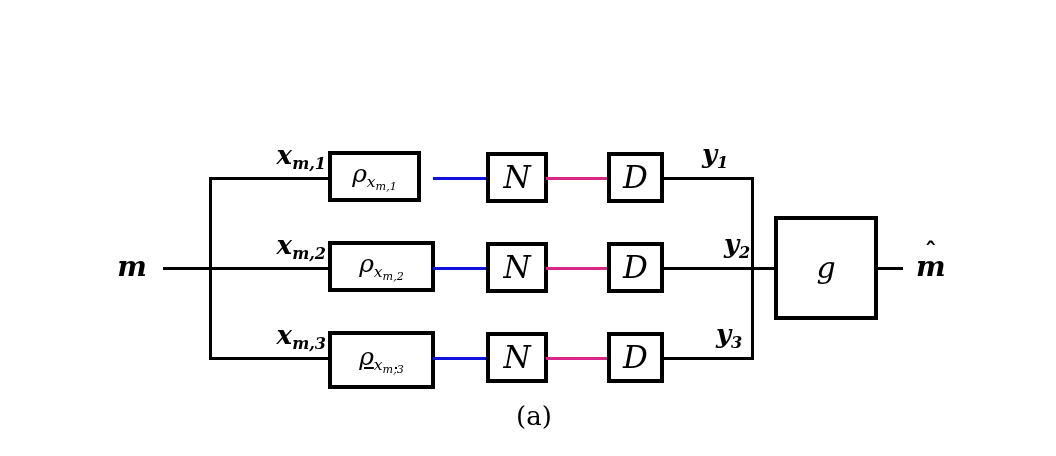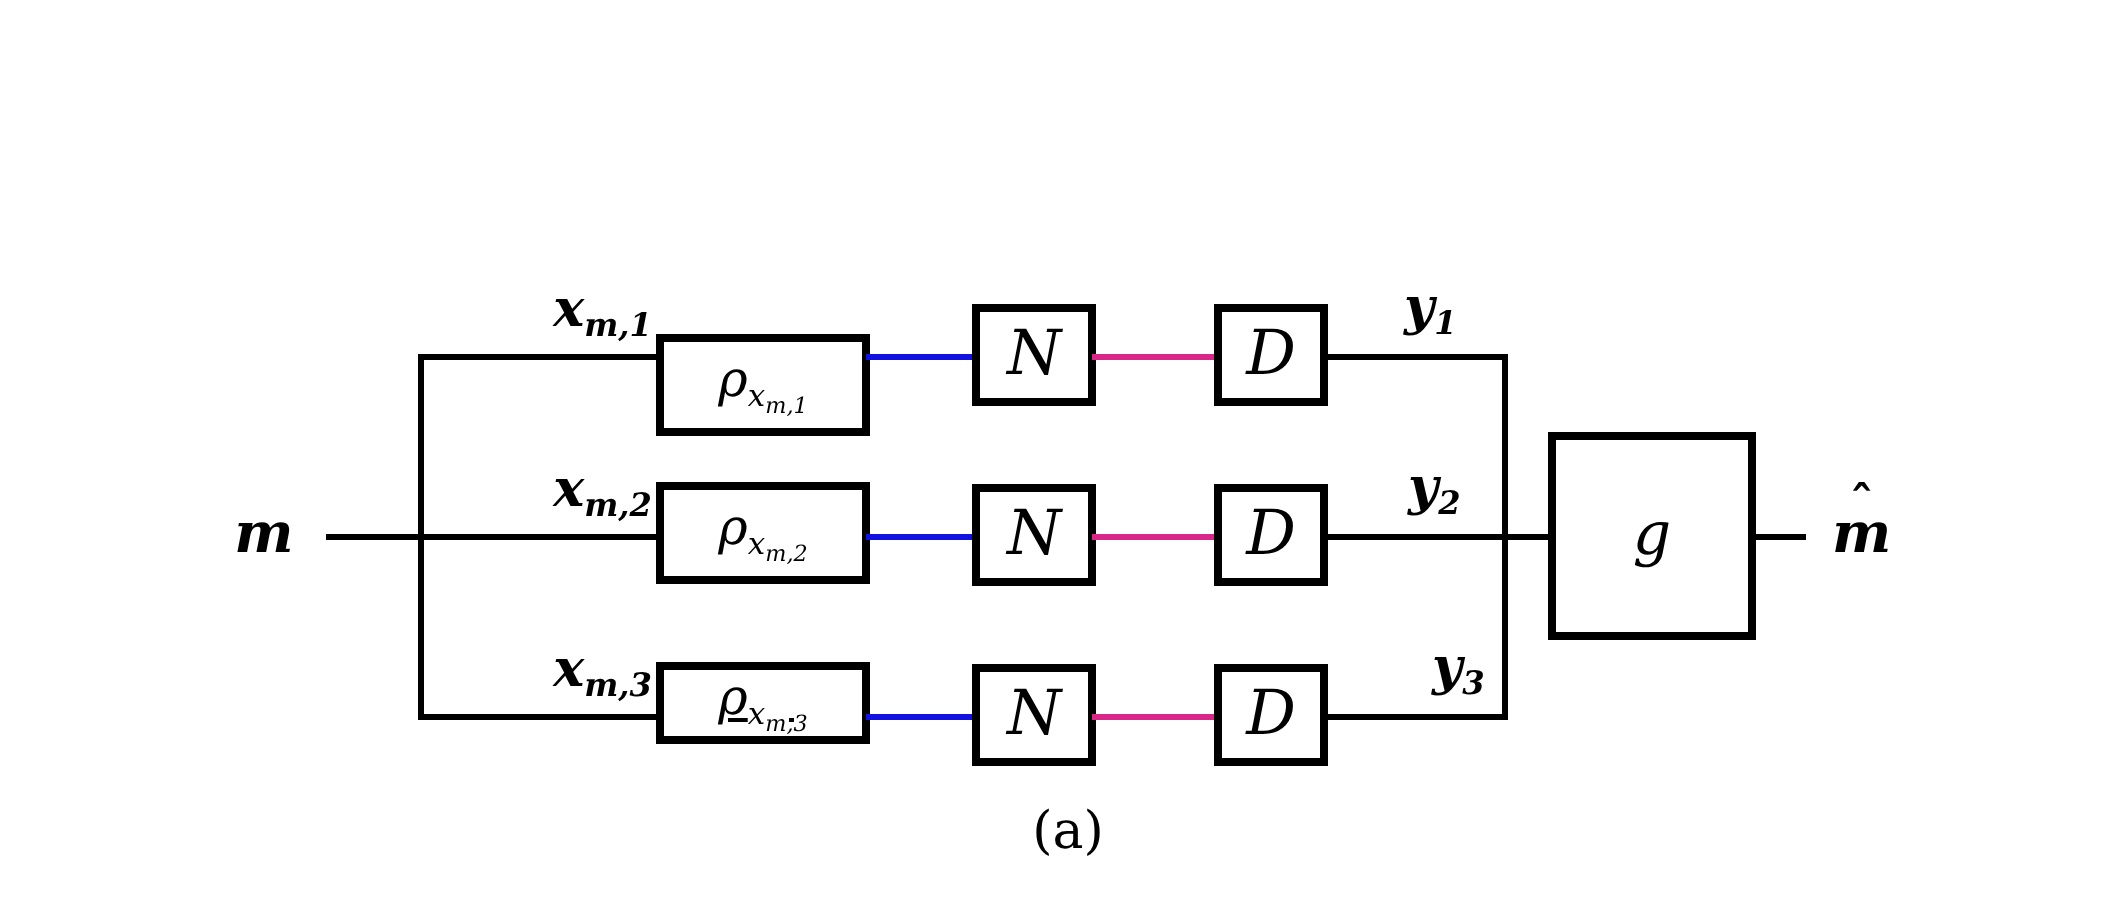--- a/index.html
+++ b/index.html
@@ -86,21 +86,21 @@
   <div class="lbl math m-label ta-c" style="left:108px; top:253px; width:48px;">
     <span>m</span>
   </div>
   <div class="hline" style="left:163px; top:267px; width:47px;"></div>
   <div class="vline" style="left:209px; top:177px; height:183px;"></div>
 
   <div class="hline" style="left:209px; top:177px; width:121px;"></div>
   <div class="lbl math sig-label ta-r" style="left:238px; top:142px; width:88px;">
     <span>x</span><sub>m,1</sub>
   </div>
-  <div class="box" style="left:328px; top:151px; width:107px; height:51px;margin-top:16px;">
+  <div class="box" style="left:328px; top:151px; width:93px; height:51px;">
     <span class="math rho-label"><span>ρ</span><sub><span>x</span><sub>m,1</sub></sub></span>
   </div>
   <div class="hline blue" style="left:433px; top:177px; width:55px;"></div>
   <div class="box" style="left:486px; top:152px; width:62px; height:51px;">
     <span class="math cal-label">N</span>
   </div>
   <div class="hline pink" style="left:546px; top:177px; width:63px;"></div>
   <div class="box" style="left:607px; top:152px; width:57px; height:51px;">
     <span class="math cal-label">D</span>
   </div>
@@ -118,29 +118,29 @@
   </div>
   <div class="hline blue" style="left:433px; top:267px; width:55px;"></div>
   <div class="box" style="left:486px; top:242px; width:62px; height:51px;">
     <span class="math cal-label">N</span>
   </div>
   <div class="hline pink" style="left:546px; top:267px; width:63px;"></div>
   <div class="box" style="left:607px; top:242px; width:57px; height:51px;">
     <span class="math cal-label">D</span>
   </div>
   <div class="hline" style="left:662px; top:267px; width:92px;"></div>
-  <div class="lbl math sig-label" style="left:704px; top:231px; width:50px;">
+  <div class="lbl math sig-label" style="left:724px; top:231px; width:50px;">
     <span>y</span><sub>2</sub>
   </div>
 
   <div class="hline" style="left:209px; top:357px; width:121px;"></div>
   <div class="lbl math sig-label ta-r" style="left:238px; top:322px; width:88px;">
     <span>x</span><sub>m,3</sub>
   </div>
-  <div class="box" style="left:328px; top:331px; width:107px; height:41px;text-decoration:underline;">
+  <div class="box" style="left:328px; top:331px; width:107px; height:58px;text-decoration:underline;">
     <span class="math rho-label"><span>ρ</span><sub><span>x</span><sub>m,3</sub></sub></span>
   </div>
   <div class="hline blue" style="left:433px; top:357px; width:55px;"></div>
   <div class="box" style="left:486px; top:332px; width:62px; height:51px;">
     <span class="math cal-label">N</span>
   </div>
   <div class="hline pink" style="left:546px; top:357px; width:63px;"></div>
   <div class="box" style="left:607px; top:332px; width:57px; height:51px;">
     <span class="math cal-label">D</span>
   </div>

